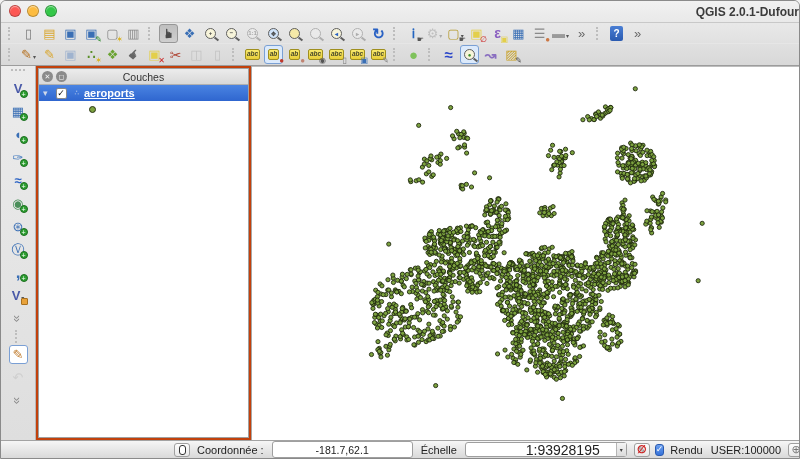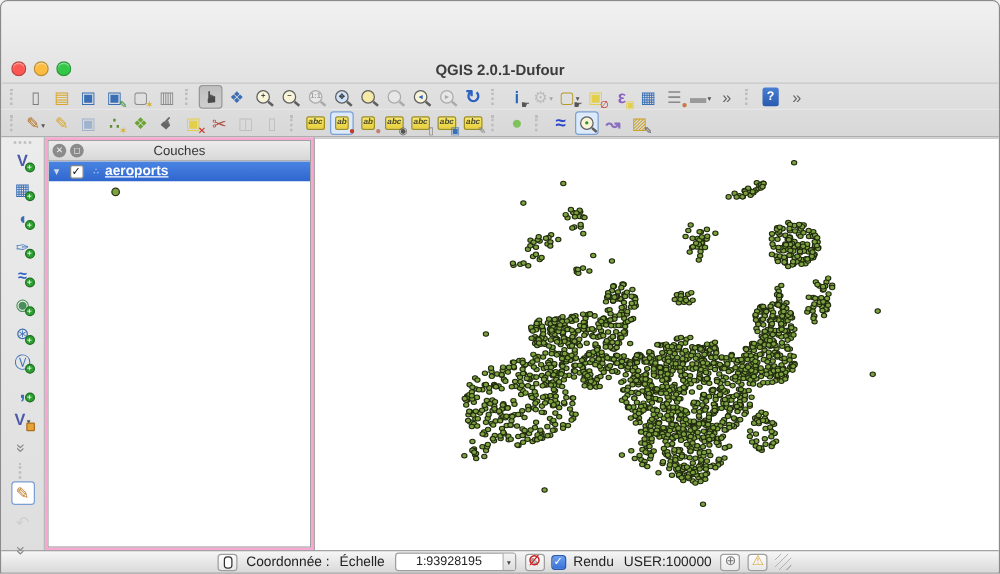--- a/index.html
+++ b/index.html
@@ -1,20 +1,20 @@
 <!DOCTYPE html>
 <html><head>
 <meta charset="utf-8">
 <style>
   html,body{margin:0;padding:0;}
   body{width:800px;height:459px;font-family:"Liberation Sans",sans-serif;background:#f2f2f2;overflow:hidden;}
   .window{width:800px;height:459px;display:flex;flex-direction:column;border:1px solid #8a8a8a;box-sizing:border-box;border-radius:6px 6px 0 0;overflow:hidden;background:#e9e9e9;}
   
   .chrome{background:linear-gradient(#f1f1f1,#d8d8d8);border-bottom:1px solid #9c9c9c;flex:0 0 auto;}
-  .titlebar{position:relative;height:21px;border-bottom:1px solid #c8c8c8;display:flex;align-items:center;justify-content:center;margin-top:44px;}
+  .titlebar{position:relative;height:21px;border-bottom:1px solid #c8c8c8;display:flex;align-items:center;justify-content:flex-end;}
   .tl{position:absolute;top:4px;width:12px;height:12px;border-radius:50%;border:1px solid rgba(0,0,0,.25);box-sizing:border-box;box-shadow:inset 0 1px 1px rgba(255,255,255,.5);}
   .title{font-size:12px;font-weight:600;color:#3c3c3c;}
   .toolrow{display:flex;align-items:center;padding:0 3px;}
   .row1{height:20px;}
   .row2{height:21px;border-top:1px solid #e6e6e6;}
   .handle{width:4px;height:13px;border-left:2px dotted #bdbdbd;margin:0 4px;}
   .tbtn{position:relative;width:19px;height:19px;margin:0 1px;display:flex;align-items:center;justify-content:center;border:1px solid transparent;border-radius:3px;box-sizing:border-box;flex:0 0 auto;}
   .tbtn .g{font-size:13px;line-height:1;display:block;}
   .tbtn.pressed{background:linear-gradient(#bfbfbf,#cfcfcf);border-color:#979797;}
   .tbtn.active{background:#dceafb;border-color:#7aa0d4;}
@@ -27,21 +27,21 @@
   .mag{position:relative;width:11px;height:11px;border:1.5px solid #5f5f5f;border-radius:50%;background:#f7f4da;box-sizing:border-box;}
   .mag::after{content:"";position:absolute;width:5px;height:2px;background:#5f5f5f;bottom:-2px;right:-4px;transform:rotate(40deg);}
   .magt{position:absolute;inset:0;display:flex;align-items:center;justify-content:center;font-size:6px;font-weight:bold;color:#444;}
   .tag{background:linear-gradient(#f9ea6e,#e8ce3a);border:1px solid #9f8f1f;border-radius:2px;font-size:6.5px;font-weight:bold;font-style:italic;color:#4a4a2a;padding:1px 1px;line-height:1;}
   .helpb{width:13px;height:15px;background:linear-gradient(#4a7fd4,#2a5ab0);color:#fff;border-radius:2px;font-size:10px;font-weight:bold;display:flex;align-items:center;justify-content:center;}
   
   .main{flex:1 1 auto;display:flex;min-height:0;background:#e2e2e2;}
   .lefttb{width:35px;flex:0 0 auto;background:linear-gradient(#ececec,#dedede);border-right:1px solid #b8b8b8;display:flex;flex-direction:column;align-items:center;padding-top:2px;box-sizing:border-box;}
   .handle-h{width:14px;height:4px;border-top:2px dotted #bdbdbd;margin:1px 0 2px 0;}
   .lefttb .tbtn{margin:2px 0;}
-  .dockwrap{width:216px;flex:0 0 auto;background:#f9a8d4;padding:2px;box-sizing:border-box;border-right:1px solid #a8a8a8;}
+  .dockwrap{width:216px;flex:0 0 auto;background:#c2410c;padding:2px;box-sizing:border-box;border-right:1px solid #a8a8a8;}
   .dockarea{height:100%;display:flex;flex-direction:column;border:1px solid #a0a0a0;background:#fff;box-sizing:border-box;}
   .dockheader{position:relative;height:15px;background:linear-gradient(#ececec,#d8d8d8);border-bottom:1px solid #b0b0b0;display:flex;align-items:center;padding:0 3px;flex:0 0 auto;}
   .dockbtn{width:11px;height:11px;border-radius:50%;background:#8b8b8b;color:#f4f4f4;font-size:7px;line-height:11px;text-align:center;margin-right:3px;}
   .docktitle{position:absolute;left:0;right:0;text-align:center;font-size:10.5px;color:#333;}
   .dockbody{flex:1 1 auto;background:#fff;overflow:hidden;}
   .layerrow{height:16px;background:linear-gradient(#4a84e2,#2f66cf);display:flex;align-items:center;padding-left:4px;}
   .disc{color:#cfd8ea;font-size:9px;margin-right:8px;}
   .lcheck{width:11px;height:11px;background:#fff;border:1px solid #888;border-radius:2px;box-sizing:border-box;display:flex;align-items:center;justify-content:center;font-size:9px;color:#111;margin-right:8px;line-height:1;}
   .lmark{color:#dfe6f3;font-size:7px;margin-right:4px;letter-spacing:1px;}
   .lname{color:#fff;font-weight:bold;font-size:11px;text-decoration:underline;text-align:right;}
@@ -52,21 +52,21 @@
   
   .statusbar{flex:0 0 auto;height:18px;background:linear-gradient(#f6f6f6,#d9d9d9);border-top:1px solid #a3a3a3;display:flex;align-items:center;font-size:11px;color:#222;padding:0 2px;box-sizing:border-box;}
   .sb-spacer{width:168px;flex:0 0 auto;}
   .sbtn{background:linear-gradient(#fdfdfd,#e8e8e8);border:1px solid #9f9f9f;border-radius:3px;width:16px;height:14px;display:flex;align-items:center;justify-content:center;padding:0;margin:0 3px;position:relative;flex:0 0 auto;}
   .mouse{width:7px;height:10px;border:1.5px solid #333;border-radius:3px;box-sizing:border-box;background:#fff;}
   .pen{font-size:9px;color:#777;}
   .slash{position:absolute;font-size:11px;color:#cc2222;font-weight:bold;line-height:1;}
   .sblabel{margin:0 4px;white-space:nowrap;}
   .coord{width:200px;height:13px;border:1px solid #9f9f9f;border-radius:3px;font-size:10.5px;text-align:center;font-family:"Liberation Sans",sans-serif;color:#222;background:#fff;margin:0 4px;}
   .scalecombo{display:flex;align-items:center;background:#fff;border:1px solid #9f9f9f;border-radius:3px;height:13px;margin:0 4px;}
-  .scalecombo .sval{font-size:10px;padding:0 16px;}
+  .scalecombo .sval{font-size:14px;padding:0 16px;margin-left:44px;}
   .combobtn{border-left:1px solid #b5b5b5;font-size:6px;color:#444;padding:0 3px;height:100%;display:flex;align-items:center;background:linear-gradient(#f4f4f4,#dcdcdc);}
   .mcheck{width:12px;height:12px;border-radius:3px;background:linear-gradient(#6ca0ee,#3672d9);border:1px solid #2a5ab0;color:#fff;font-size:9px;display:flex;align-items:center;justify-content:center;box-sizing:border-box;margin:0 2px;line-height:1;}
   .warn{color:#d9a22e;font-size:11px;line-height:1;}
   .crsgl{color:#777;font-size:11px;line-height:1;}
   .grip{width:13px;height:13px;margin-left:3px;background:repeating-linear-gradient(135deg,transparent 0 3px,#b2b2b2 3px 4px);}
 </style>
 </head>
 <body>
 
 <div class="window">
@@ -2458,20 +2458,21 @@
         </svg>
     </div>
   </div>
 
   <div class="statusbar">
     <div class="sb-spacer"></div>
     <button class="sbtn">
         <span class="mouse"></span>
       </button>
     <span class="sblabel">Coordonnée :</span>
+    <input class="coord" value="-181.7,62.1" style="">
     <span class="sblabel">Échelle</span>
     <div class="scalecombo">
       <span class="sval">1:93928195</span>
       <span class="combobtn">▾</span>
     </div>
     <button class="sbtn">
       <span class="pen">✎</span>
       <span class="slash">∅</span>
     </button>
     <span class="mcheck">

